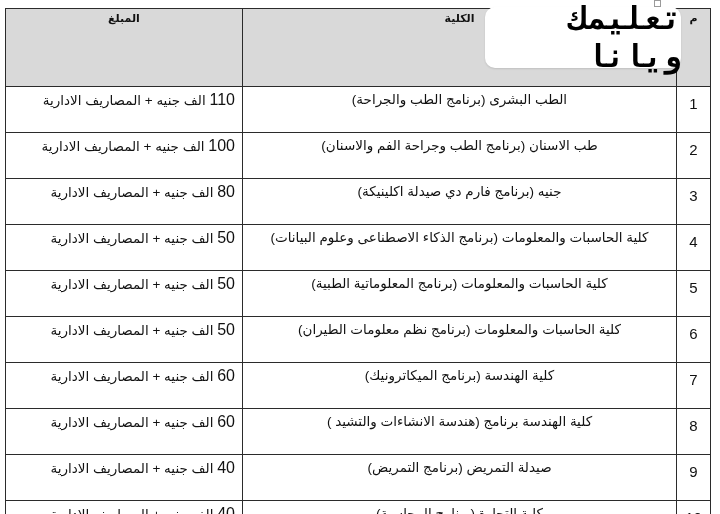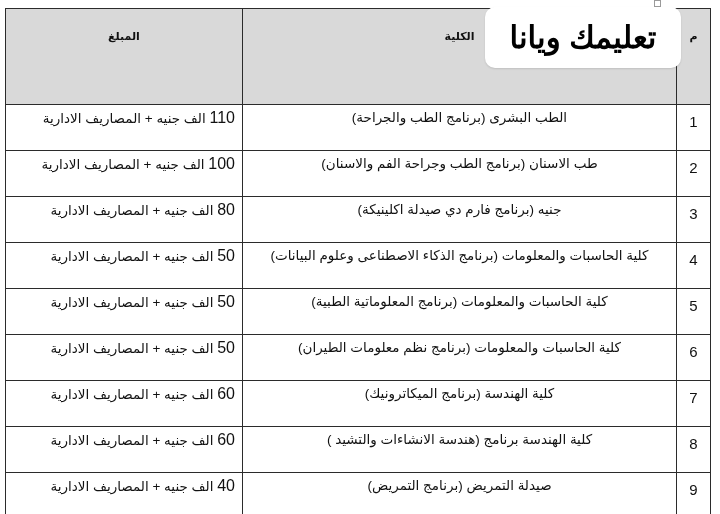--- a/index.html
+++ b/index.html
@@ -37,21 +37,21 @@
       border: 1.5px solid #2b2b2b;
       padding: 0;
       vertical-align: top;
     }
     table.fees thead th {
       background: #d9d9d9;
       height: 74px;
       font-weight: bold;
       font-size: 11px;
       text-align: center;
-      padding-top: 21px;
+      padding-top: 3px;
     }
     col.c-num { width: 34px; }
     col.c-college { width: 434px; }
     col.c-amount { width: 237px; }
     table.fees tbody td {
       height: 37px;
       font-size: 13.5px;
     }
     td.num {
       text-align: center;
@@ -77,21 +77,21 @@
       top: 7px;
       width: 196px;
       height: 61px;
       background: #ffffff;
       border-radius: 10px;
       box-shadow: 0 1px 2px rgba(0,0,0,0.12);
       display: flex;
       align-items: center;
       justify-content: center;
       direction: rtl;
-      font-family: Liberation Sans, sans-serif;
+      font-family: Liberation Mono, monospace;
       font-weight: bold;
       font-size: 31px;
       color: #000000;
       letter-spacing: 0px;
     }
   </style>
 </head>
 <body>
 
 <div class="top-mark"></div>

